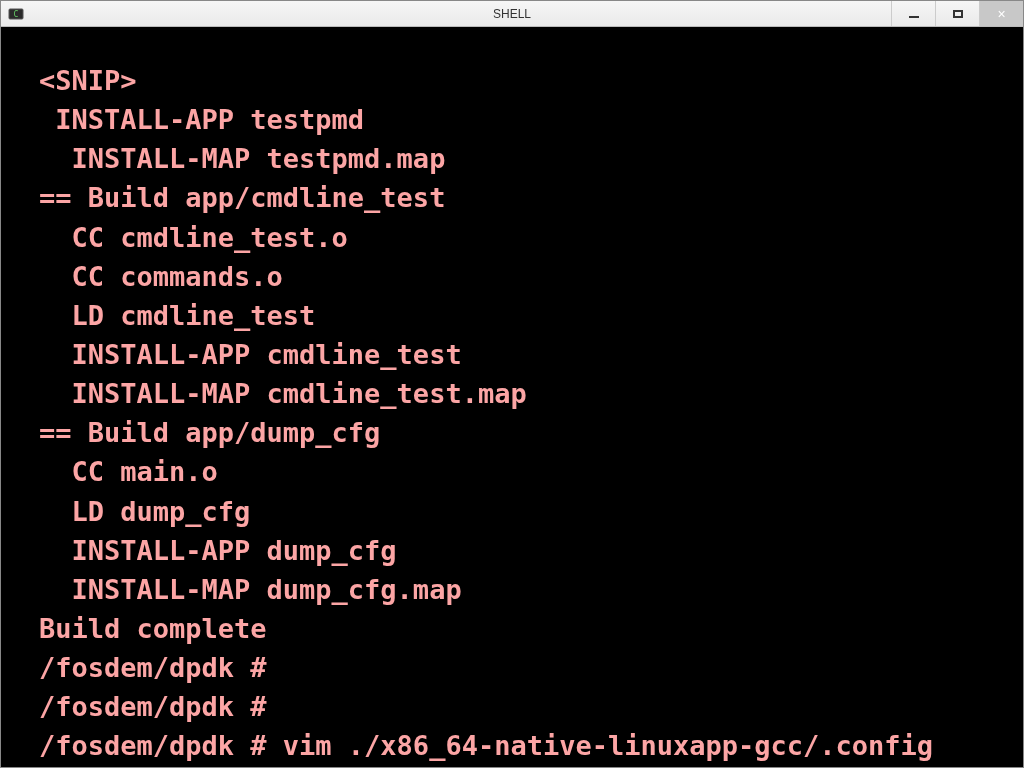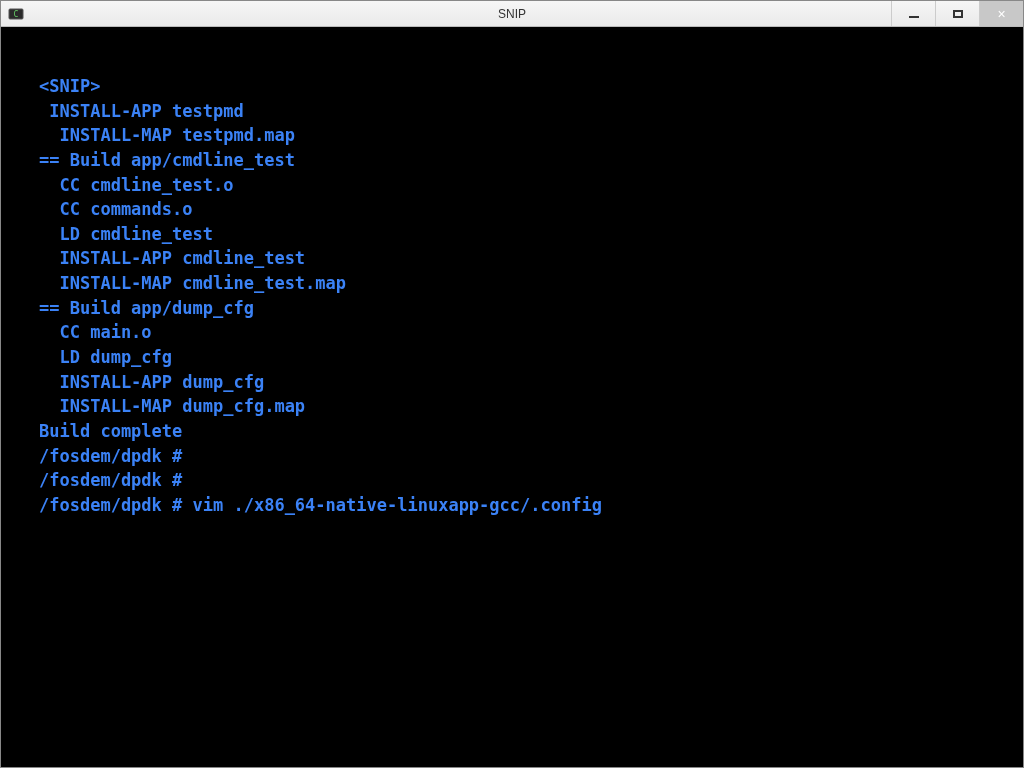--- a/index.html
+++ b/index.html
@@ -7,34 +7,34 @@
   .window { width: 1024px; height: 768px; display: flex; flex-direction: column; border: 1px solid #888; }
   .titlebar { height: 26px; background: linear-gradient(#f6f6f6,#eaeaea); display: flex; align-items: center; position: relative; border-bottom: 1px solid #bbb; }
   .titlebar .app-icon { width: 18px; height: 18px; margin-left: 6px; display: flex; align-items: center; justify-content: center; }
   .titlebar .title { position: absolute; left: 0; right: 0; text-align: center; font-size: 12px; color: #333; pointer-events: none; }
   .window-controls { margin-left: auto; display: flex; height: 100%; }
   .wc-btn { width: 44px; height: 100%; display: flex; align-items: center; justify-content: center; border-left: 1px solid #ccc; font-size: 10px; color: #333; cursor: pointer; }
   .wc-btn.close { background: #c8c8c8; }
   .wc-btn.close span { color: #fff; font-size: 14px; line-height: 1; }
   .wc-btn .min-bar { width: 10px; height: 2px; background: #333; margin-top: 6px; }
   .wc-btn .max-box { width: 10px; height: 8px; border: 2px solid #333; }
-  .terminal { flex: 1; background: #000; padding: 47px 38px; font-family: "Consolas","DejaVu Sans Mono","Liberation Mono",monospace; font-size: 17px; line-height: 1.45; color: #3b82f6; font-weight: bold; white-space: pre; overflow: hidden; }
+  .terminal { flex: 1; background: #000; padding: 34px 38px; font-family: "Consolas","DejaVu Sans Mono","Liberation Mono",monospace; font-size: 27px; line-height: 1.45; color: #fca5a5; font-weight: bold; white-space: pre; overflow: hidden; }
 </style>
 </head>
 <body>
 
 <div class="window">
   <div class="titlebar">
     <div class="app-icon">
       <svg width="16" height="16" viewBox="0 0 16 16">
         <rect x="1" y="3" width="14" height="10" rx="1" fill="#2a2a2a" stroke="#555"></rect>
         <text x="8" y="11" text-anchor="middle" font-size="8" fill="#6c6" font-family="monospace">C</text>
       </svg>
     </div>
-    <div class="title">SNIP</div>
+    <div class="title">SHELL</div>
     <div class="window-controls">
       <div class="wc-btn">
           <div class="min-bar"></div>
         </div>
       <div class="wc-btn">
           <div class="max-box"></div>
         </div>
       <div class="wc-btn close">
           <span>×</span>
         </div>

